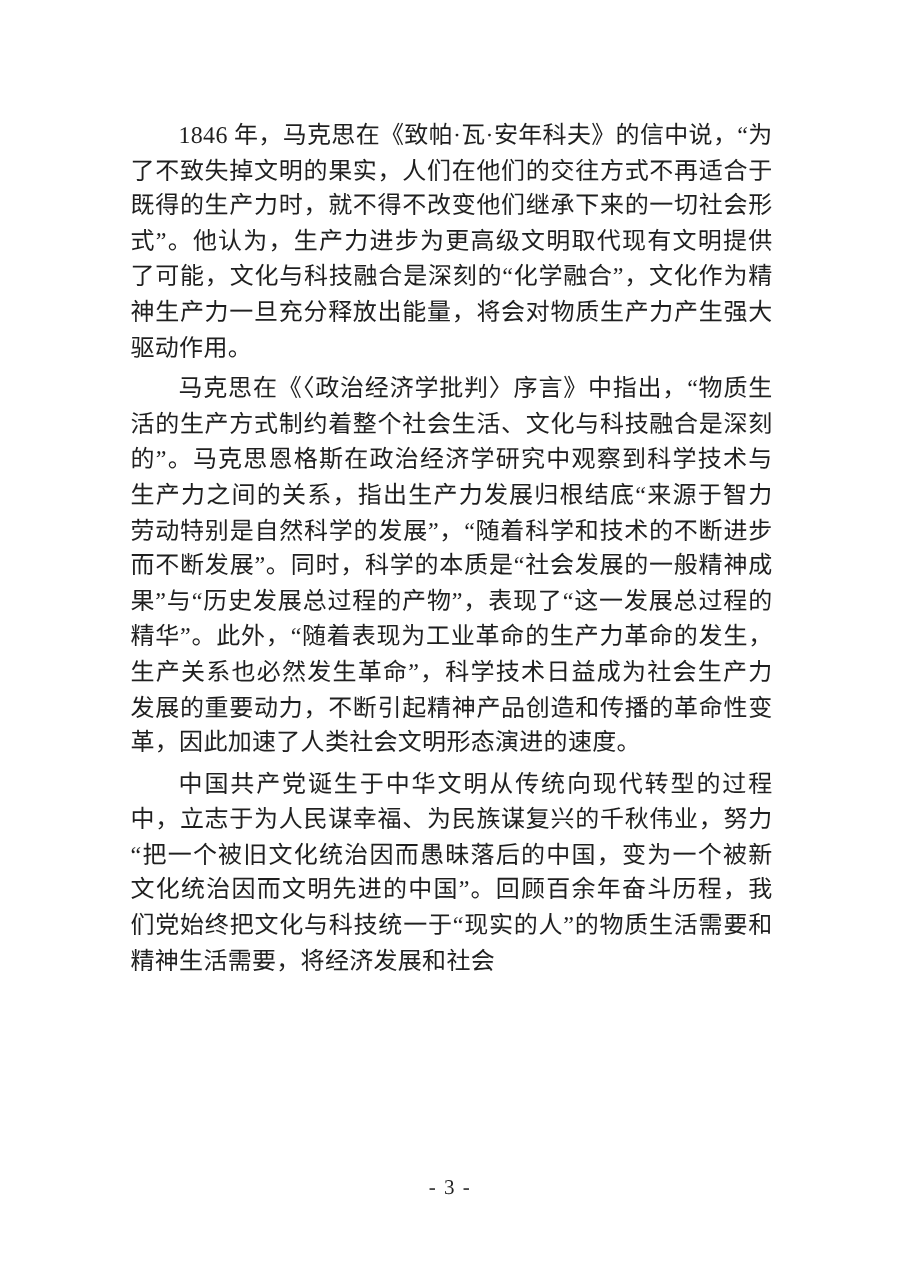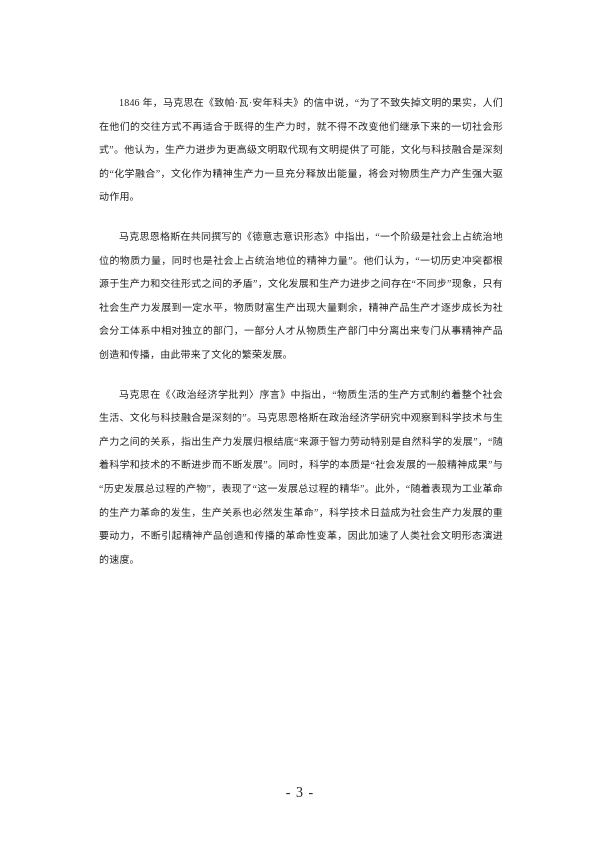--- a/index.html
+++ b/index.html
@@ -16,23 +16,23 @@
     font-family: "Liberation Serif", "DejaVu Serif", serif;
     color: #1f1f1f;
   }
   .text-block {
     position: absolute;
     left: 83px;
     top: 75px;
     width: 436px;
   }
   .text-block p {
-    margin: 16px;
+    margin: 4px;
     padding: 0;
-    font-size: 10px;
+    font-size: 16px;
     line-height: 23.6px;
     text-align: justify;
     text-justify: inter-character;
     text-indent: 2em;
     word-break: break-all;
     letter-spacing: 0.2px;
   }
   .page-number {
     position: absolute;
     left: 0;
@@ -44,17 +44,17 @@
     color: #1f1f1f;
     letter-spacing: 1px;
   }
 </style>
 </head>
 <body>
 
 <div class="doc-page">
   <div class="text-block">
     <p>1846 年，马克思在《致帕·瓦·安年科夫》的信中说，“为了不致失掉文明的果实，人们在他们的交往方式不再适合于既得的生产力时，就不得不改变他们继承下来的一切社会形式”。他认为，生产力进步为更高级文明取代现有文明提供了可能，文化与科技融合是深刻的“化学融合”，文化作为精神生产力一旦充分释放出能量，将会对物质生产力产生强大驱动作用。</p>
-    <p>马克思恩格斯在共同撰写的《德意志意识形态》中指出，“一个阶级是社会上占统治地位的物质力量，同时也是社会上占统治地位的精神力量”。他们认为，“一切历史冲突都根源于生产力和交往形式之间的矛盾”，文化发展和生产力进步之间存在“不同步”现象，只有社会生产力发展到一定水平，物质财富生产出现大量剩余，精神产品生产才逐步成长为社会分工体系中相对独立的部门，一部分人才从物质生产部门中分离出来专门从事精神产品创造和传播，由此带来了文化的繁荣发展。</p>
     <p>马克思在《〈政治经济学批判〉序言》中指出，“物质生活的生产方式制约着整个社会生活、文化与科技融合是深刻的”。马克思恩格斯在政治经济学研究中观察到科学技术与生产力之间的关系，指出生产力发展归根结底“来源于智力劳动特别是自然科学的发展”，“随着科学和技术的不断进步而不断发展”。同时，科学的本质是“社会发展的一般精神成果”与“历史发展总过程的产物”，表现了“这一发展总过程的精华”。此外，“随着表现为工业革命的生产力革命的发生，生产关系也必然发生革命”，科学技术日益成为社会生产力发展的重要动力，不断引起精神产品创造和传播的革命性变革，因此加速了人类社会文明形态演进的速度。</p>
+    <p>中国共产党诞生于中华文明从传统向现代转型的过程中，立志于为人民谋幸福、为民族谋复兴的千秋伟业，努力“把一个被旧文化统治因而愚昧落后的中国，变为一个被新文化统治因而文明先进的中国”。回顾百余年奋斗历程，我们党始终把文化与科技统一于“现实的人”的物质生活需要和精神生活需要，将经济发展和社会</p>
   </div>
   <div class="page-number">- 3 -</div>
 </div>
 
 </body></html>

